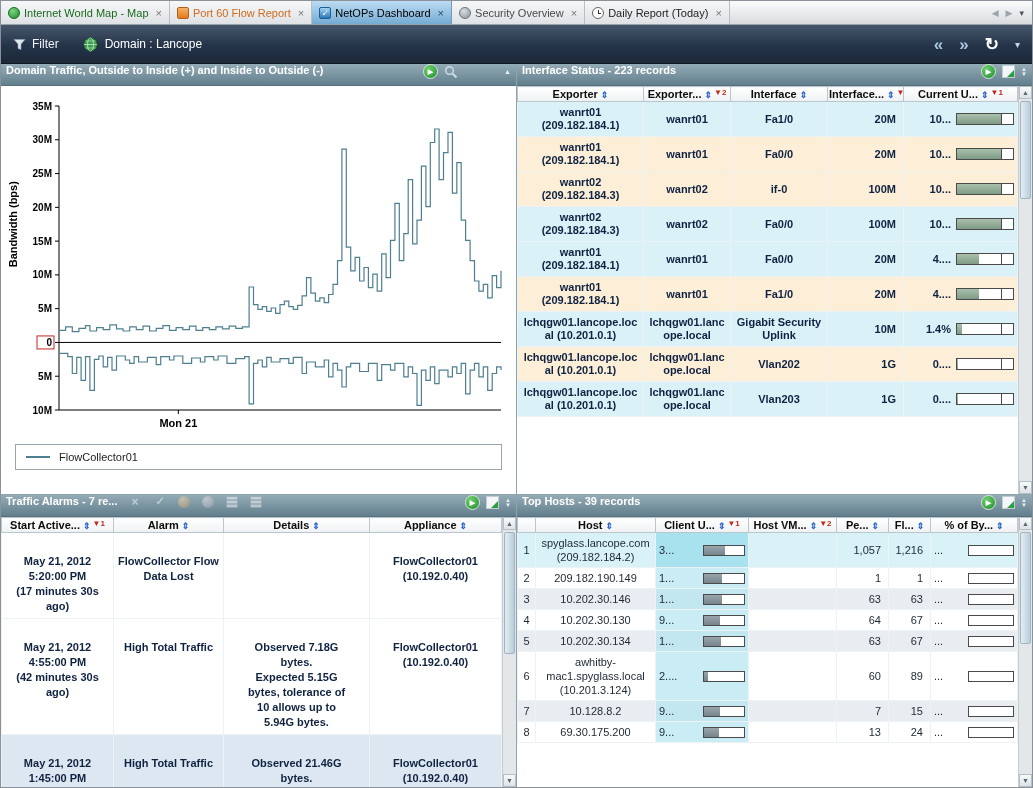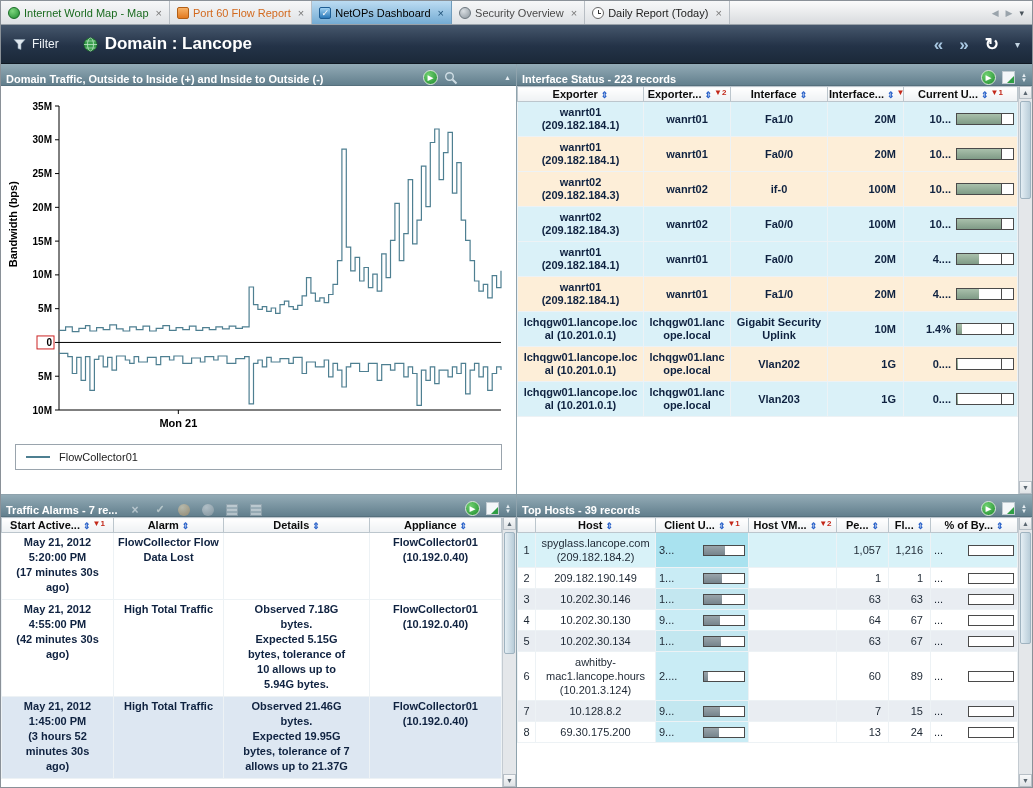--- a/index.html
+++ b/index.html
@@ -22,30 +22,30 @@
   .ti-clock{border-radius:50%;background:#fff;border:1px solid #666;position:relative}
   .ti-clock::after{content:"";position:absolute;left:5px;top:2px;width:1px;height:4px;background:#333}
   .ti-clock::before{content:"";position:absolute;left:5px;top:5px;width:3px;height:1px;background:#333}
   .tab-nav{margin-left:auto;display:flex;align-items:center;gap:7px;padding:0 8px}
   .tnav{color:#9aa4ac;font-size:9px}
   .tnav.dark{color:#49535b}
 
   
   .toolbar{flex:0 0 38px;background:linear-gradient(#46576c,#243348 55%,#1b2939);border-bottom:1px solid #101923;display:flex;align-items:center;gap:24px;padding:0 12px;color:#fff}
   .tb-btn{display:flex;align-items:center;gap:6px;font-size:12px;color:#eef3f7}
-  .tb-domain{display:flex;align-items:center;gap:7px;font-size:17px;font-weight:bold;color:#fff}
+  .tb-domain{display:flex;align-items:center;gap:7px;font-size:12px;font-weight:normal;color:#fff}
   .tb-right{margin-left:auto;display:flex;align-items:center;gap:16px}
   .nav2{color:#a9c8e2;font-size:17px;font-weight:bold;line-height:1}
   .refresh{color:#fff;font-size:17px;font-weight:bold;line-height:1}
   .tmenu{color:#c3d4e2;font-size:10px}
 
   
   .content{flex:1;display:grid;grid-template-columns:515px 1fr;grid-template-rows:430px 1fr;gap:1px;background:#8fa3ad;min-height:0}
   .panel{background:#fff;display:flex;flex-direction:column;overflow:hidden;min-height:0}
-  .panel-header{flex:0 0 21px;display:flex;align-items:flex-end;gap:5px;padding:0 5px;background:linear-gradient(#93abb6,#627f8d);border-bottom:1px solid #56707d;color:#fff;font-size:11px;font-weight:bold}
+  .panel-header{flex:0 0 21px;display:flex;align-items:flex-start;gap:5px;padding:0 5px;background:linear-gradient(#93abb6,#627f8d);border-bottom:1px solid #56707d;color:#fff;font-size:11px;font-weight:bold}
   .ph-title{white-space:nowrap;overflow:hidden}
   .ph-icons{margin-left:auto;display:flex;align-items:center;gap:6px}
   .icn{display:inline-flex;align-items:center;justify-content:center}
   .icn.go{width:15px;height:15px;border-radius:50%;background:radial-gradient(circle at 35% 30%,#6fd06f,#1e8c2e);border:1px solid #d8e6d9;box-sizing:border-box}
   .goarrow{color:#fff;font-size:7px;line-height:1}
   .icn.exp{width:13px;height:13px;background:#f4f7f9;border:1px solid #c2ccd2;position:relative;box-sizing:border-box}
   .icn.exp::after{content:"";position:absolute;right:0;bottom:0;width:0;height:0;border-style:solid;border-width:0 0 7px 7px;border-color:transparent transparent #2e9e44 transparent}
   .coll2{display:flex;flex-direction:column;line-height:5px;font-size:6px;color:#e8eff3}
   .icn.coll{color:#e8eff3;font-size:7px}
   .spacer34{display:inline-block;width:34px}
@@ -65,21 +65,21 @@
 
   
   .tbody-flex{flex:1;display:flex;min-height:0;overflow:hidden;background:#fff}
   .tblwrap{flex:1;overflow:hidden}
   table.tbl{border-collapse:collapse;table-layout:fixed;width:100%}
   th{background:linear-gradient(#ffffff,#eef1f3);border:1px solid #bcc6cd;font-size:11px;font-weight:bold;color:#0c0c0c;padding:1px 1px;white-space:nowrap;overflow:hidden}
   .sb{color:#2a62c9;font-size:9px;margin-left:3px}
   .sr{color:#c22718;font-size:8px;margin-left:2px;vertical-align:top}
   td{border:1px solid #edf2f5;font-size:11px;padding:4px 3px;text-align:center;vertical-align:middle;overflow:hidden}
   .iftbl td{color:#0f2240;font-weight:bold;line-height:13px}
-  .altbl td{color:#0f2240;font-weight:bold;line-height:15px;vertical-align:top;padding-top:2px}
+  .altbl td{color:#0f2240;font-weight:bold;line-height:15px;vertical-align:top;padding-top:21px}
   .hotbl td{color:#1d2733;font-weight:normal;line-height:14px;padding:3px 3px}
   .tone-c{background:#daf1f8}
   .tone-o{background:#fdeed8}
   .tone-w{background:#ffffff}
   .tone-g{background:#e9edf2}
   .tone-b{background:#dde7f2}
   .tone-hl{background:#d8f2f8}
   td.client{background:#c9ecf5}
   tr.tone-hl td.client{background:#a9e2ef}
   tr.tone-g td.client{background:#c3e7f0}
@@ -647,21 +647,21 @@
                     <span class="utilflex spread">
                       <span class="utxt">...</span>
                       <span class="bar pctbar">
                         <span class="fill" style="width: 0%;"></span>
                       </span>
                     </span>
                   </td>
                 </tr>
                 <tr class="tone-w">
                   <td class="idx">6</td>
-                  <td class="wrapcell">awhitby-mac1.lancope.hours (10.201.3.124)</td>
+                  <td class="wrapcell">awhitby-mac1.spyglass.local (10.201.3.124)</td>
                   <td class="client">
                     <span class="utilflex spread">
                       <span class="utxt">2....</span>
                       <span class="bar hostbar">
                         <span class="fill" style="width: 9%;"></span>
                       </span>
                     </span>
                   </td>
                   <td></td>
                   <td class="num">60</td>

